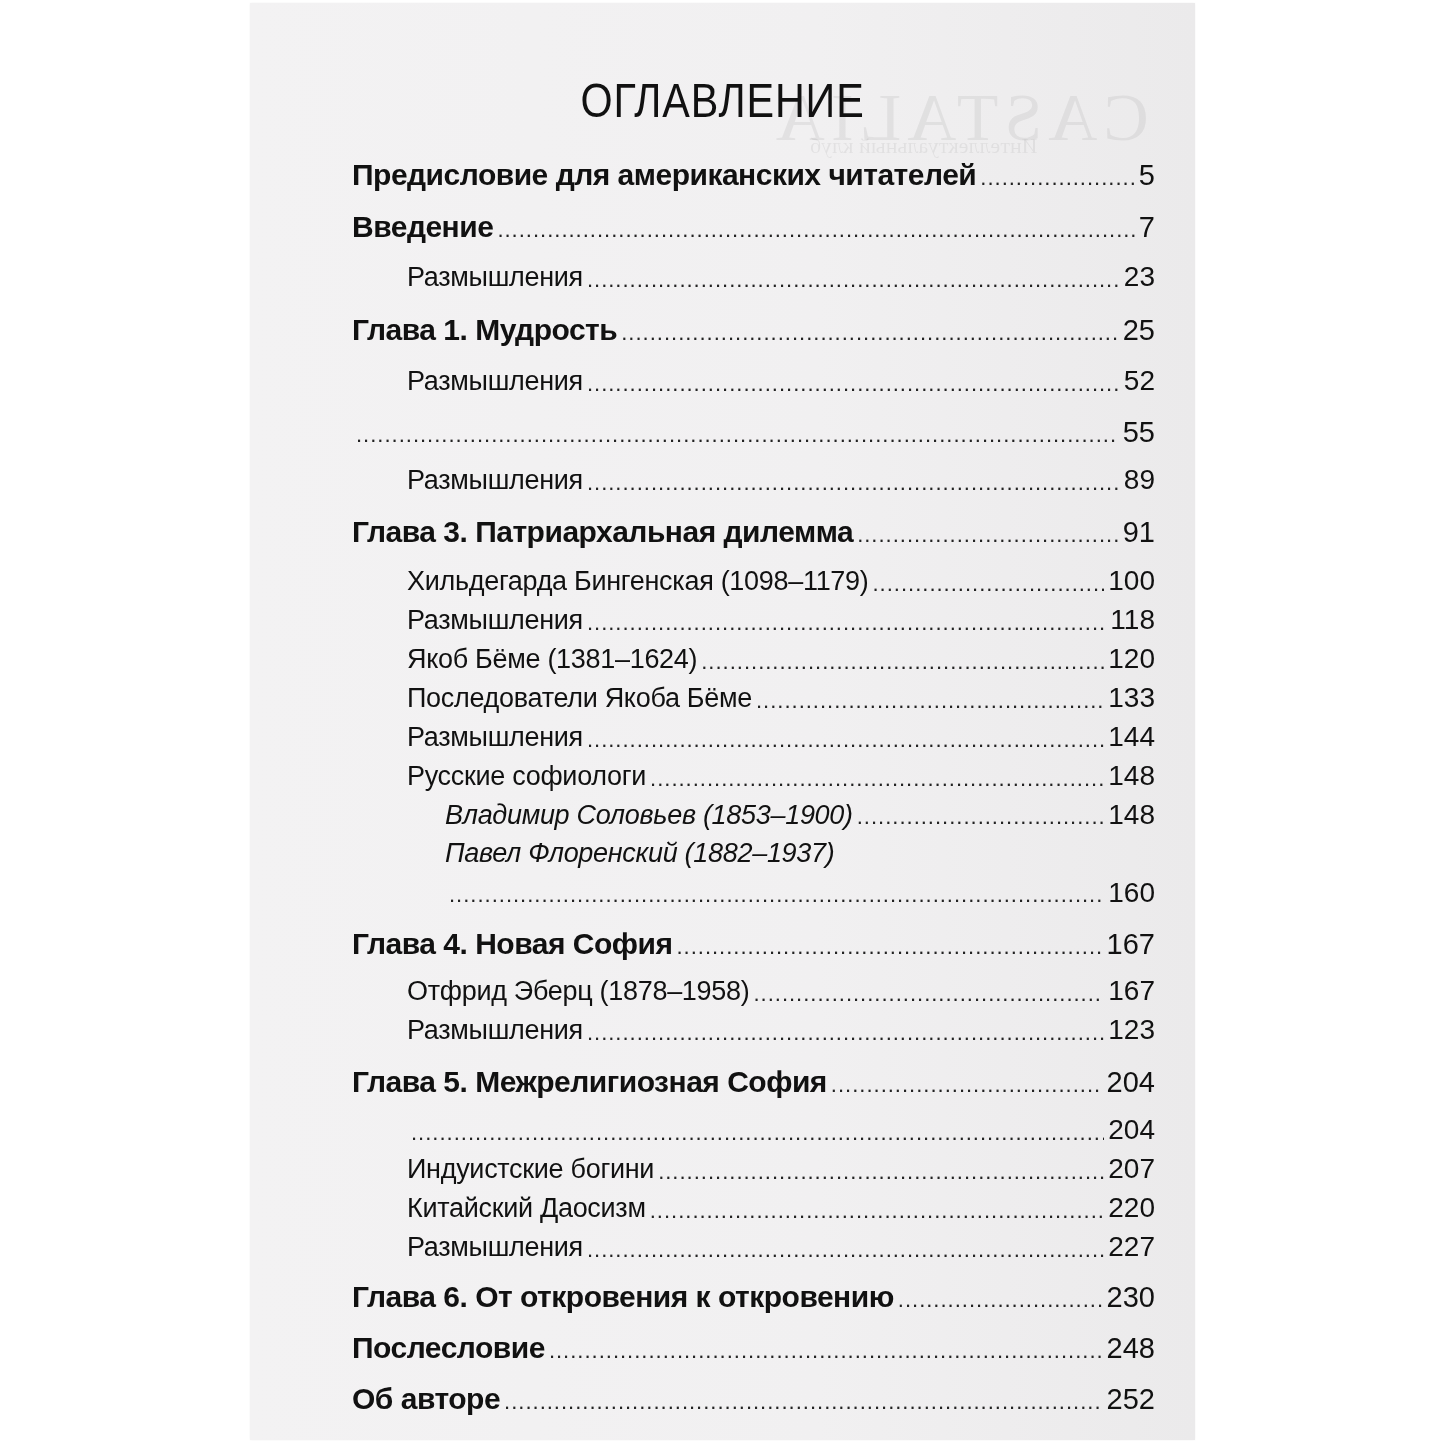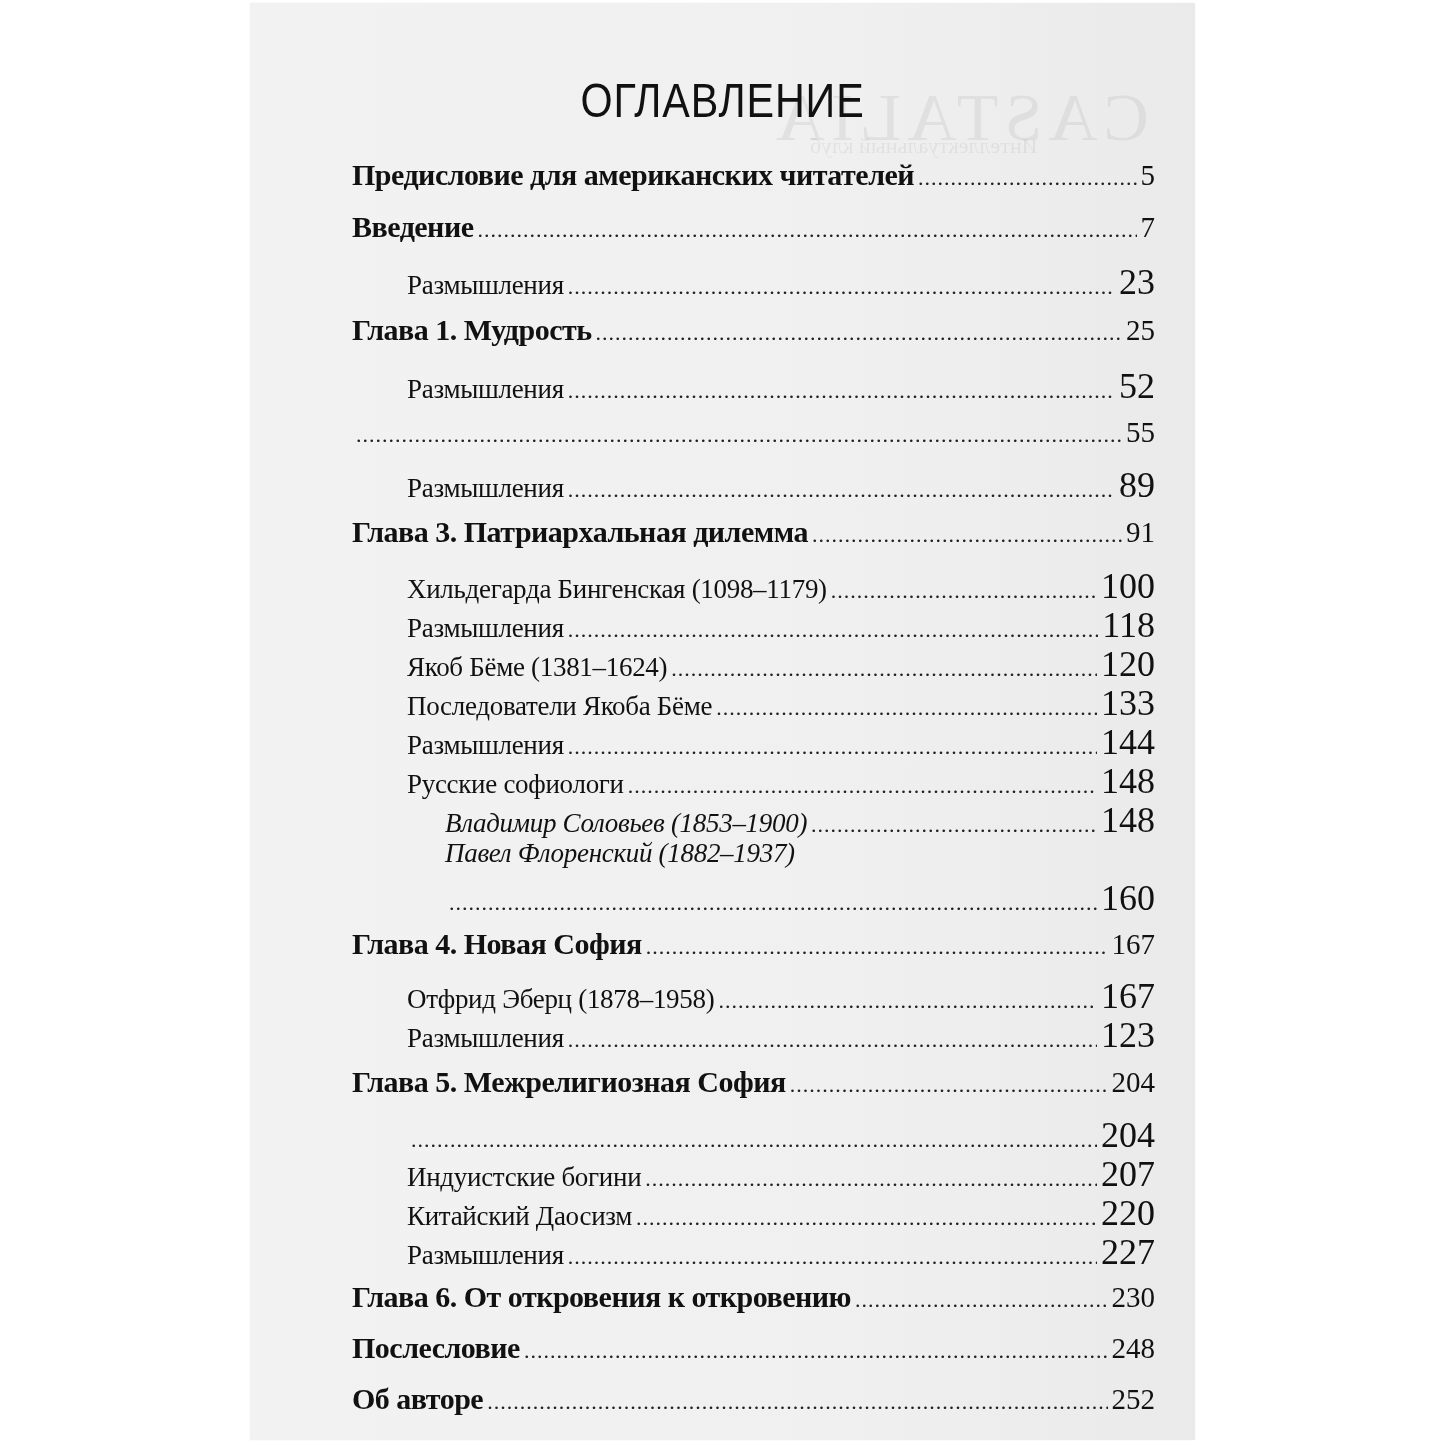--- a/index.html
+++ b/index.html
@@ -60,31 +60,32 @@
       left: 102px;
       top: 155px;
       width: 803px;
     }
     .row {
       position: absolute;
       left: 0;
       right: 0;
       display: flex;
       align-items: baseline;
-      font-family: Liberation Serif, serif;
+      font-family: Liberation Sans, sans-serif;
       color: #111;
       white-space: nowrap;
     }
     .row.chapter {
       font-size: 30px;
       font-weight: bold;
     }
     .row.sub {
       font-size: 27px;
       padding-left: 55px;
+      align-items: flex-end;
     }
     .row.subsub {
       font-size: 27px;
       padding-left: 93px;
       font-style: italic;
     }
     .row .label {
       flex: 0 0 auto;
       transform-origin: left;
     }
@@ -101,21 +102,21 @@
       color: #222;
     }
     .row .dots::before {
       content: "........................................................................................................................................................................................................";
     }
     .row .dots.none::before { content: ""; }
     .row .page-num {
       flex: 0 0 auto;
       font-weight: normal;
       font-style: normal;
-      font-size: 36px;
+      font-size: 28px;
       text-align: right;
     }
     .row.chapter .page-num { font-size: 29px; }
   </style>
 </head>
 <body>
 
 <div class="page">
   <div class="ghost ghost-logo">CASTALIA</div>
   <div class="ghost ghost-sub">Интеллектуальный клуб</div>

